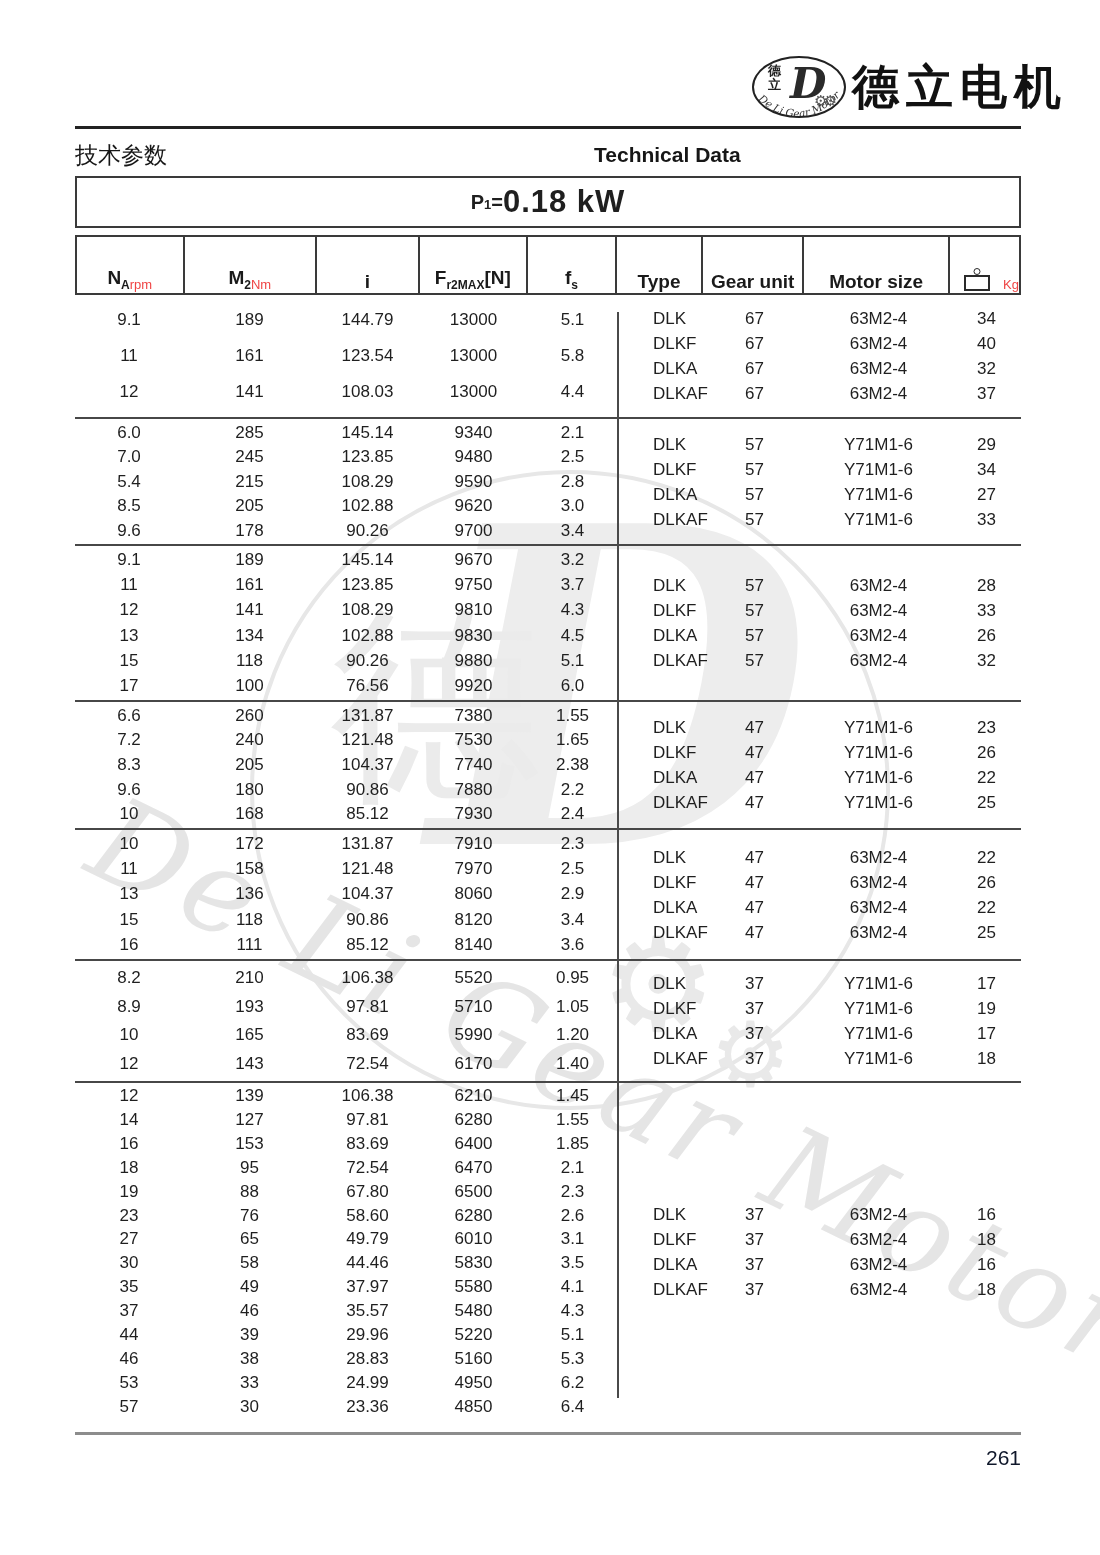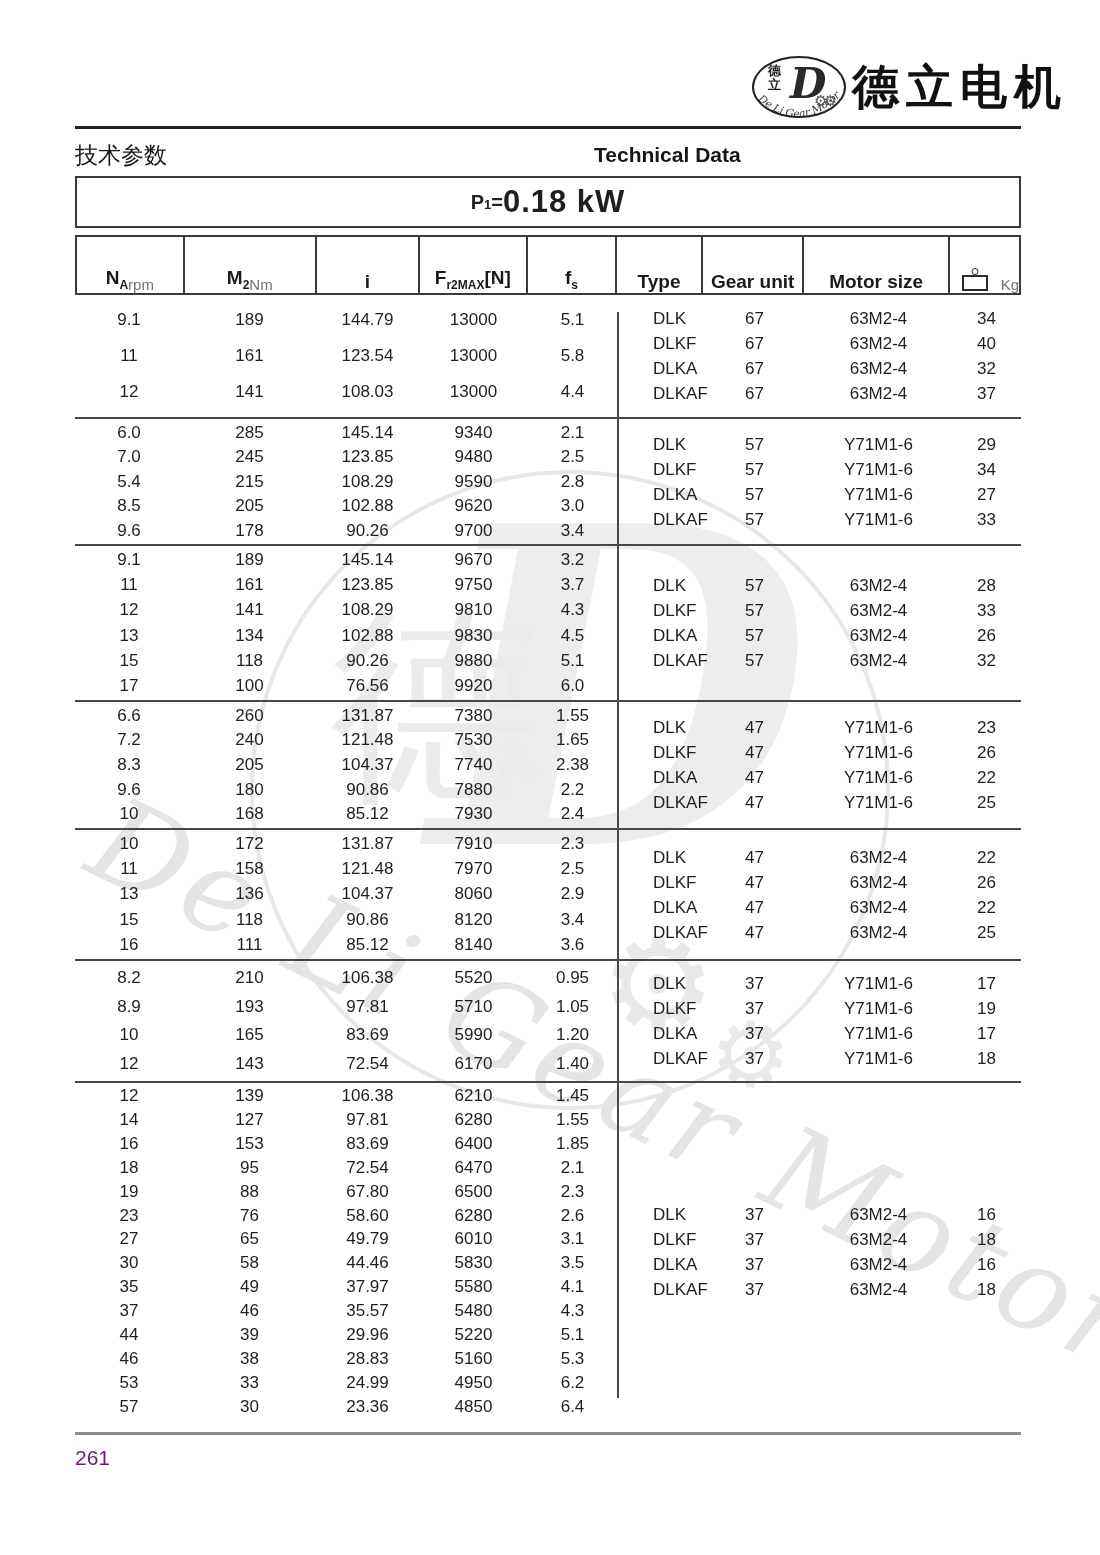--- a/index.html
+++ b/index.html
@@ -56,21 +56,21 @@
   .power-box .val{font-size:31px;font-weight:bold;letter-spacing:1px;}
 
   
   .thead{position:absolute;left:75px;top:235px;width:946px;height:60px;
     border:2px solid var(--line);display:flex;}
   .th{display:flex;flex-direction:row;align-items:flex-end;justify-content:center;
     border-right:2px solid var(--line);line-height:1.15;}
   .th:last-child{border-right:none;}
   .th-main{font-size:19px;font-weight:bold;color:#1a1a1a;}
   .th-main sub{font-size:12px;font-weight:bold;}
-  .th-unit{font-size:15px;color:#737373;}
+  .th-unit{font-size:13px;color:#ef4444;}
   .weight-icon{position:relative;width:26px;height:16px;border:2px solid #2a2a2a;
     margin:9px auto 2px;}
   .weight-icon::before{content:"";position:absolute;left:50%;top:-9px;transform:translateX(-50%);
     width:5px;height:5px;border:1.5px solid #2a2a2a;border-radius:50%;background:#fff;}
 
   
   .cw0{width:108px;} .cw1{width:133px;} .cw2{width:103px;} .cw3{width:109px;} .cw4{width:89px;}
   .cw5{width:87px;}  .cw6{width:101px;} .cw7{width:147px;} .cw8{width:69px;}
 
   
@@ -83,22 +83,22 @@
   .row{display:flex;}
   .pane.left .row{height:22px;line-height:22px;}
   .pane.right .row{height:25px;line-height:25px;}
   .cell{font-size:17px;color:var(--ink);text-align:center;white-space:nowrap;}
   .cell.type{text-align:left;padding-left:36px;}
   .vdivider{position:absolute;left:617px;top:312px;height:1086px;width:0;
     border-left:2px solid #4a4a4a;}
 
   
   .footer-rule{position:absolute;left:75px;top:1432px;width:946px;height:3px;background:var(--footer-line);}
-  .page-number{position:absolute;left:75px;top:1446px;width:946px;text-align:left;
-    font-size:21px;color:#701a75;}
+  .page-number{position:absolute;left:75px;top:1446px;width:946px;text-align:right;
+    font-size:21px;color:#0f172a;}
 </style>
 </head>
 <body>
 
 <div class="page">
 
   <div class="watermark">
     <div class="wm-circle"></div>
     <div class="wm-d">D</div>
     <div class="wm-de">德</div>

